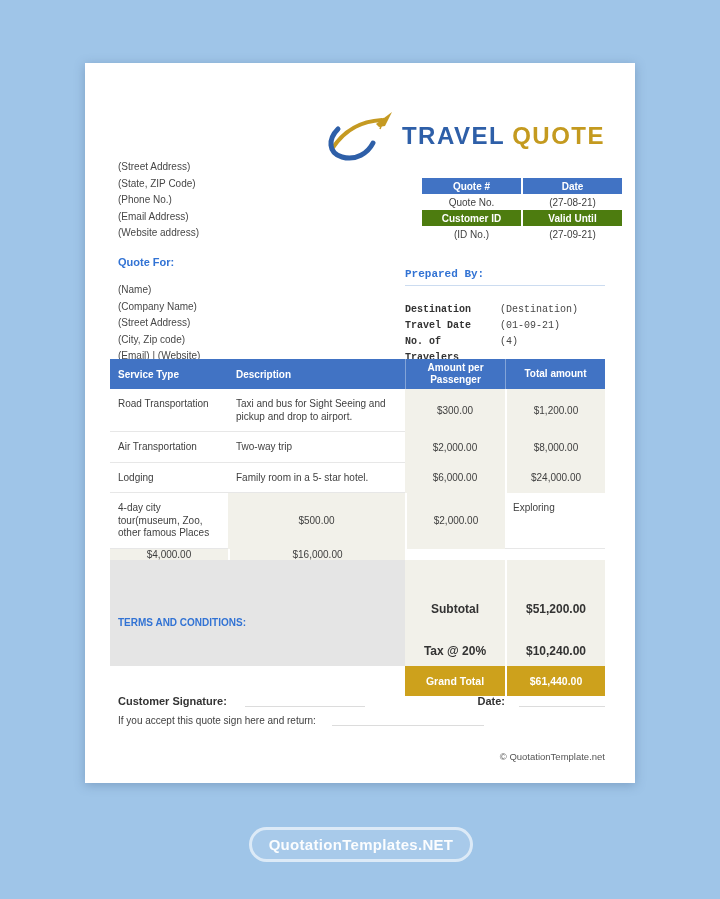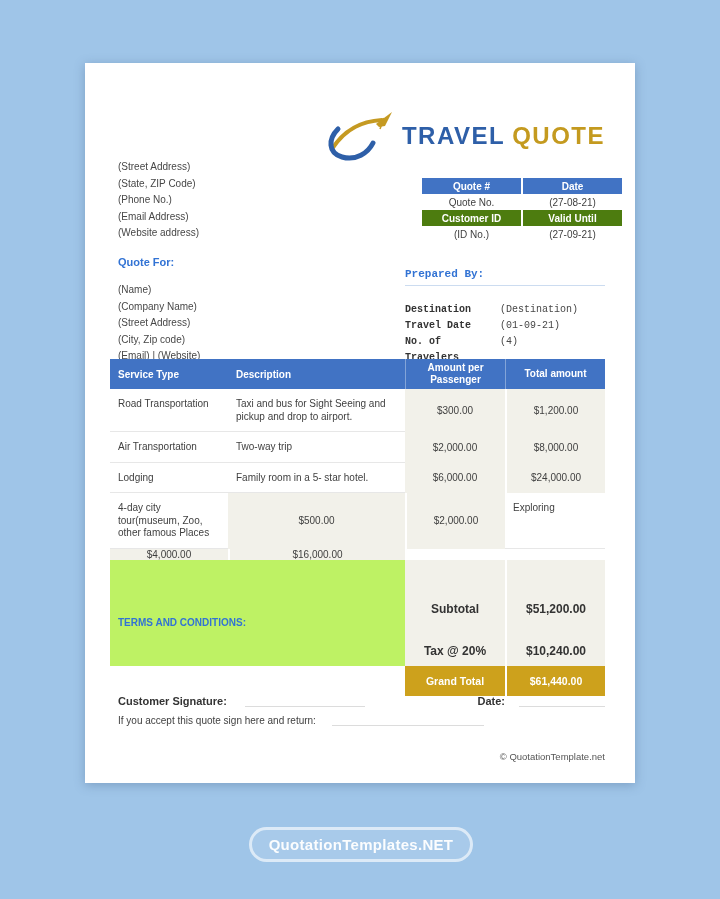--- a/index.html
+++ b/index.html
@@ -54,21 +54,21 @@
          display:grid; grid-template-columns:118px 177px 100px 100px; }
   .svc-h { background:#4173c4; color:#fff; font-weight:bold; font-size:10px;
            min-height:30px; display:flex; align-items:center; }
   .svc-h.pad { padding-left:8px; }
   .svc-h.ctr { justify-content:center; text-align:center; line-height:1.2; border-left:1px solid rgba(255,255,255,.35); padding:0 6px; }
   .svc-c { background:#fff; border-bottom:1px solid #e7e7e7; padding:9px 10px 8px 8px;
            font-size:10px; color:#3f3f3f; line-height:12.5px; }
   .svc-amt { background:#f2f1ea; display:flex; align-items:center; justify-content:center;
              font-size:10px; color:#3f3f3f; }
   .svc-amt.sep { border-left:2px solid #fff; }
-  .svc-terms { grid-column:1/3; background:#bef264; padding:52px 8px 0 8px; }
+  .svc-terms { grid-column:1/3; background:#e5e5e5; padding:52px 8px 0 8px; }
   .terms-list { margin-top:6px; list-style:none; }
   .terms-list li { position:relative; padding-left:30px; font-size:10px; line-height:14px; color:#3f3f3f; }
   .terms-list li::before { content:"•"; position:absolute; left:14px; top:0; font-size:11px; color:#3f3f3f; }
   .svc-tot { background:#f2f1ea; display:flex; flex-direction:column; align-items:center;
              padding:42px 4px 8px 4px; gap:28px; font-size:12px; font-weight:bold; color:#333; }
   .svc-grand-left { grid-column:1/3; background:#fff; }
   .svc-grand { background:#cda11c; color:#fff; font-weight:bold; font-size:10.5px; height:30px;
                display:flex; align-items:center; justify-content:center; }
   .svc-grand.sep { border-left:2px solid #fff; }
 

